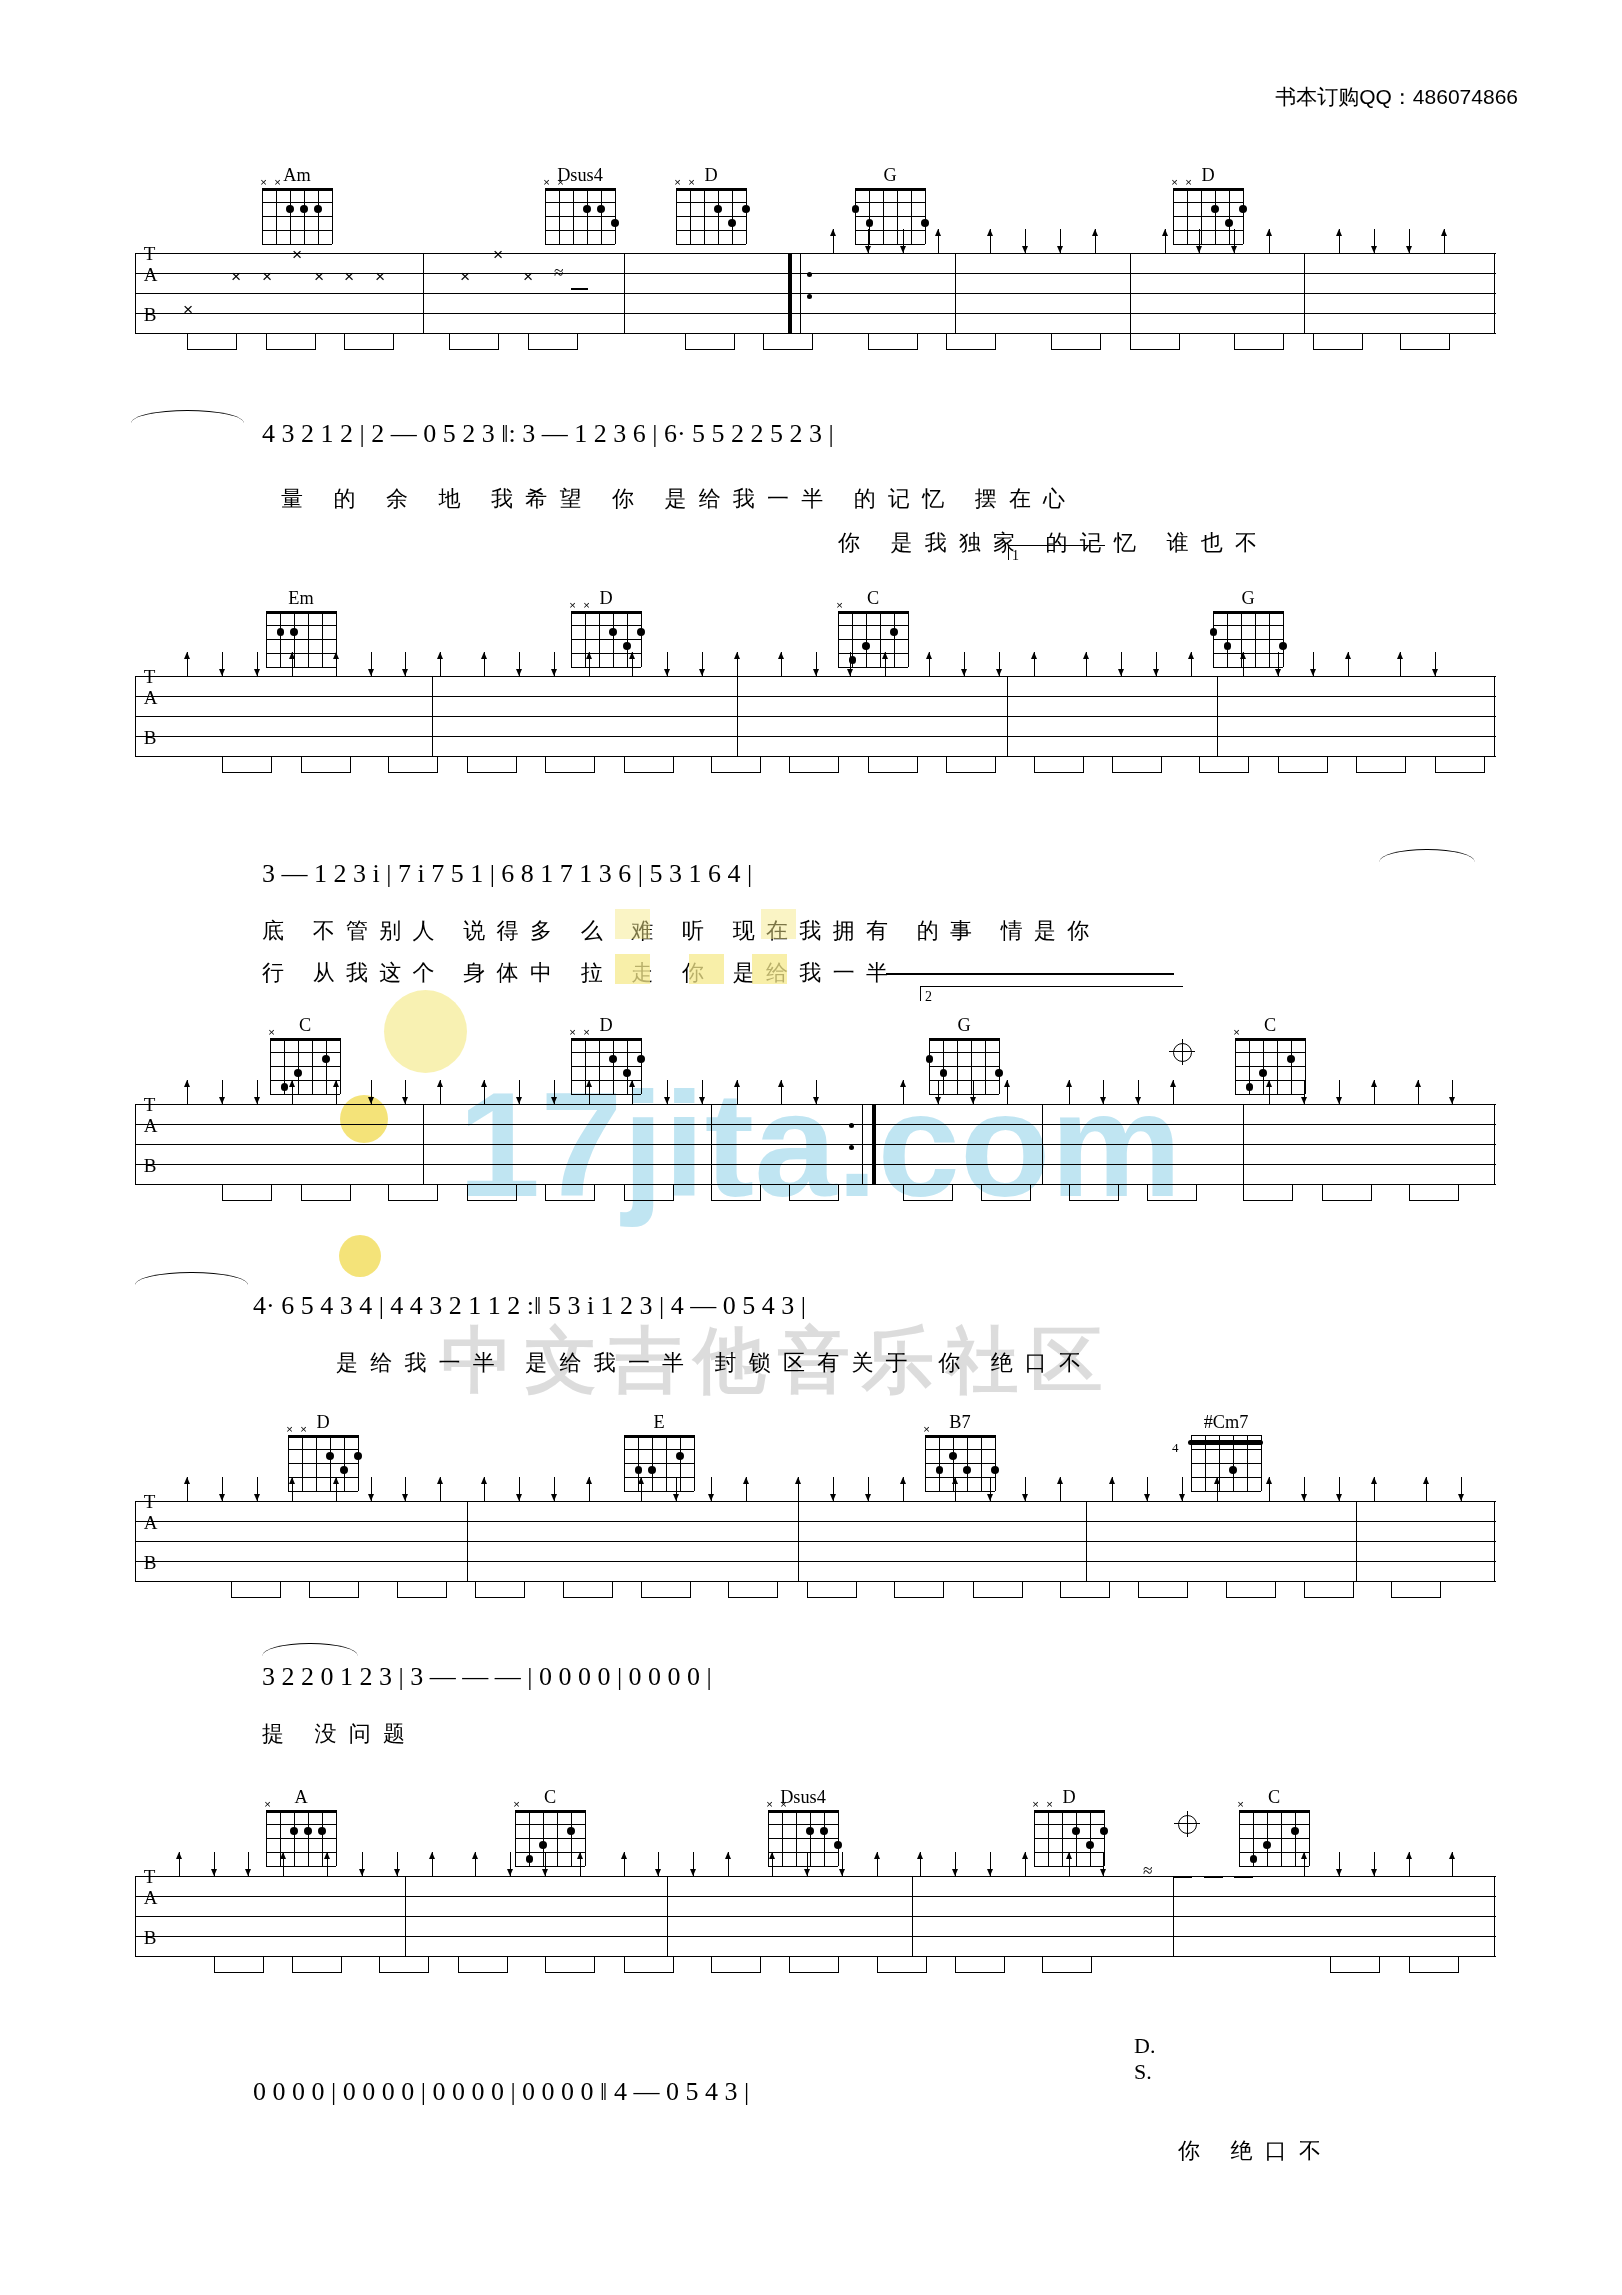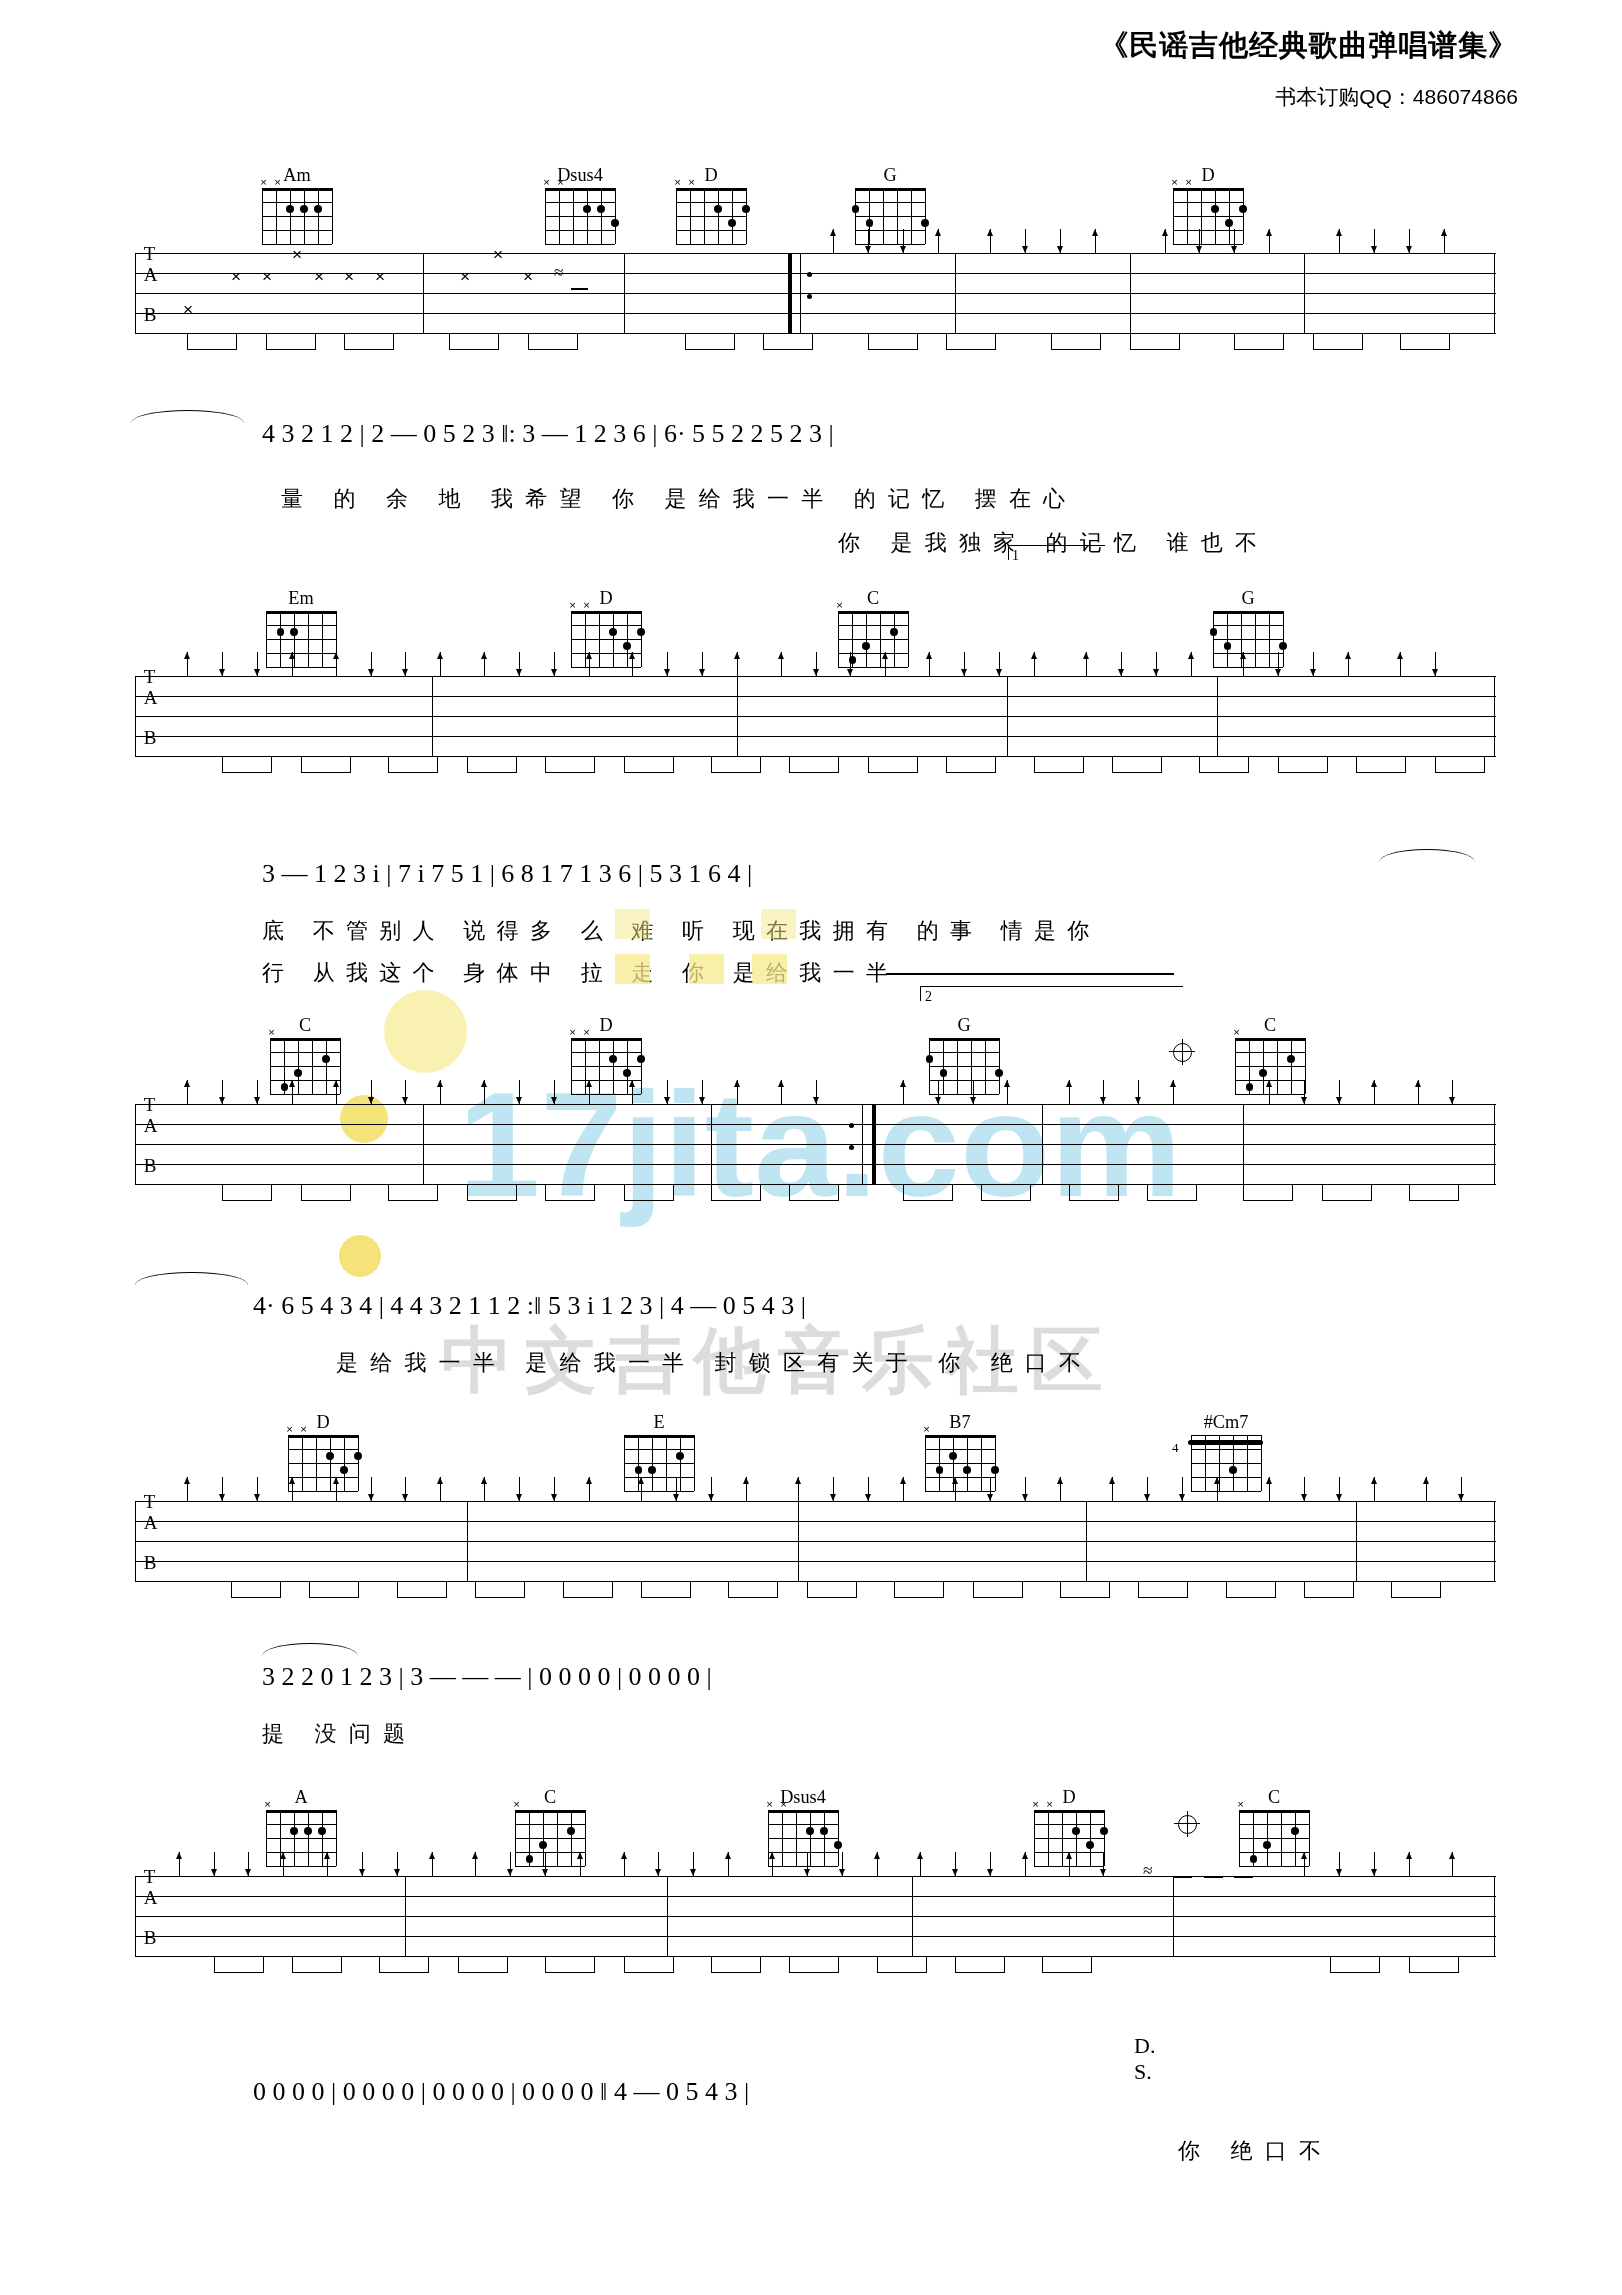--- a/index.html
+++ b/index.html
@@ -100,21 +100,20 @@
     content:""; position:absolute; left:8.7px; top:-4.4px; width:1.4px;height:26px;background:#000;
   }
   .coda-h{position:absolute;left:-4.4px;top:7.9px;width:26px;height:1.4px;background:#000;}
   .tilde{position:absolute;font-family:"Liberation Serif",serif;font-size:17.4px;letter-spacing:-1.7px;}
 </style>
 </head>
 <body>
 
 <div class="page">
 
-  <div class="hdr-title">《民谣吉他经典歌曲弹唱谱集》</div>
   <div class="hdr-sub">书本订购QQ：486074866</div>
 
   <div class="wm">
     <div class="wm-dot" style="left:384px;top:990px;width:83px;height:83px;background:#f7eea4;opacity:.85;"></div>
     <div class="wm-dot" style="left:340px;top:1095px;width:48px;height:48px;background:#f3e06a;opacity:.9;"></div>
     <div class="wm-dot" style="left:339px;top:1235px;width:42px;height:42px;background:#f3e06a;opacity:.9;"></div>
     <div class="wm-text" style="left:458px;top:1060px;font-size:148px;color:#8ed0e8;opacity:.55;">17jita.com</div>
     <div class="wm-text" style="left:441px;top:1313px;font-size:72px;color:#c6c6c6;opacity:.6;letter-spacing:12.2px;">中文吉他音乐社区</div>
   </div>
 

